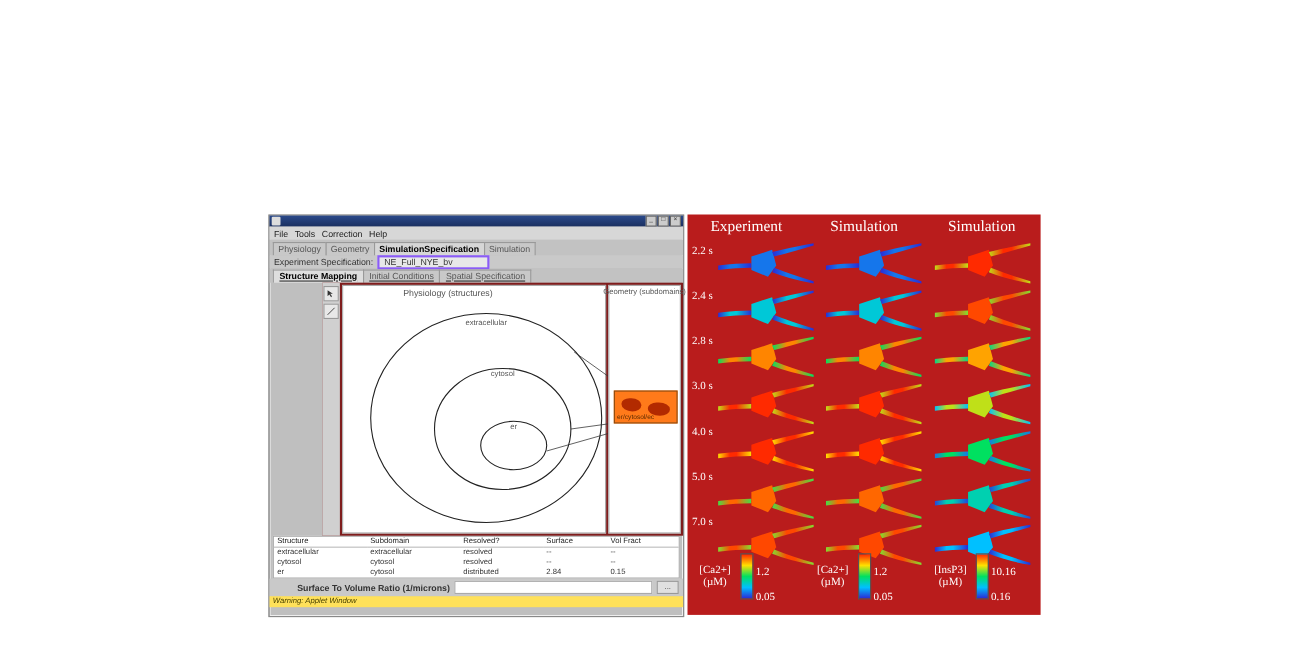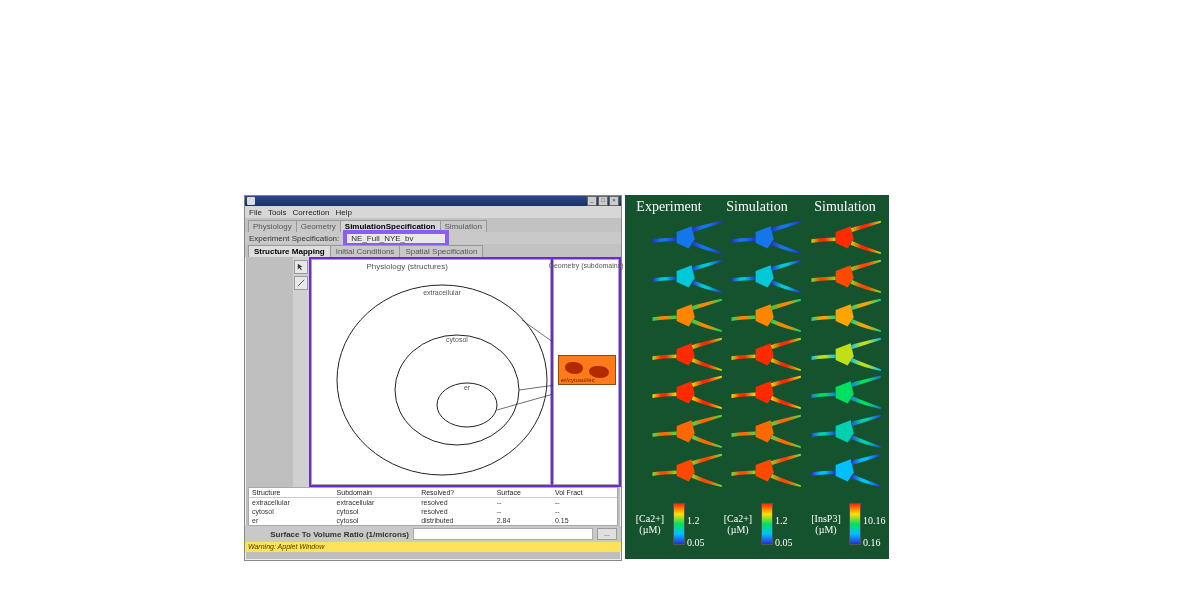--- a/index.html
+++ b/index.html
@@ -93,50 +93,51 @@
     height: 12px;
     background: #c9c9c9;
     display: flex;
     align-items: center;
     font-size: 8px;
     padding: 0 4px;
     gap: 4px;
   }
   .sim-spec-row .val {
     background: #e8e8e8;
-    border: 4px solid #8b5cf6;
+    border: 2px solid #8b5cf6;
     padding: 0 4px;
     min-width: 90px;
     height: 9px;
     line-height: 9px;
   }
   .tabs-2 {
     height: 13px;
     background: #c2c2c2;
     display: flex;
     align-items: flex-end;
     padding: 0 3px;
     font-size: 8px;
+    text-decoration: underline;
   }
   .tab2 {
     padding: 1px 5px;
     background: #c8c8c8;
     border: 1px solid #999;
     border-bottom: none;
     margin-right: -1px;
     color: #555;
   }
   .tab2.active {
     background: #dedede;
     color: #000;
     font-weight: bold;
   }
   .workarea {
     position: relative;
-    background: #6d28d9;
+    background: #7f1d1d;
     height: 230px;
     display: flex;
     margin-left: 48px;
   }
   .tool-col {
     width: 14px;
     background: #d0d0d0;
     display: flex;
     flex-direction: column;
     gap: 2px;
@@ -264,23 +265,23 @@
     padding: 0 3px;
     line-height: 10px;
     font-style: italic;
   }
 
   
   .figure {
     position: absolute;
     left: 625px;
     top: 195px;
-    width: 264px;
+    width: 321px;
     height: 364px;
-    background: #14532d;
+    background: #b91c1c;
   }
   .figure .col-headers {
     position: absolute;
     top: 4px;
     left: 0;
     right: 0;
     display: flex;
     color: #fff;
     font-family: "Times New Roman", serif;
     font-size: 14px;
@@ -489,20 +490,29 @@
   <div class="statusbar">Warning: Applet Window</div>
 </div>
 
 <div class="figure">
   <div class="col-headers">
     <div>Experiment</div>
     <div>Simulation</div>
     <div>Simulation</div>
   </div>
 
+  <div class="time-labels">
+    <span>2.2 s</span>
+    <span>2.4 s</span>
+    <span>2.8 s</span>
+    <span>3.0 s</span>
+    <span>4.0 s</span>
+    <span>5.0 s</span>
+    <span>7.0 s</span>
+  </div>
 
   <div class="neuron-grid" id="neuron-grid">
 
   <div class="neuron"><svg viewBox="0 0 100 40" preserveAspectRatio="none">
             <defs>
               <linearGradient id="g1" x1="0" y1="0" x2="1" y2="0">
                 <stop offset="0%" stop-color="rgb(43,43,214)"></stop>
                 <stop offset="35%" stop-color="rgb(21,118,235)"></stop>
                 <stop offset="55%" stop-color="rgb(21,118,235)"></stop>
                 <stop offset="100%" stop-color="rgb(43,43,214)"></stop>

